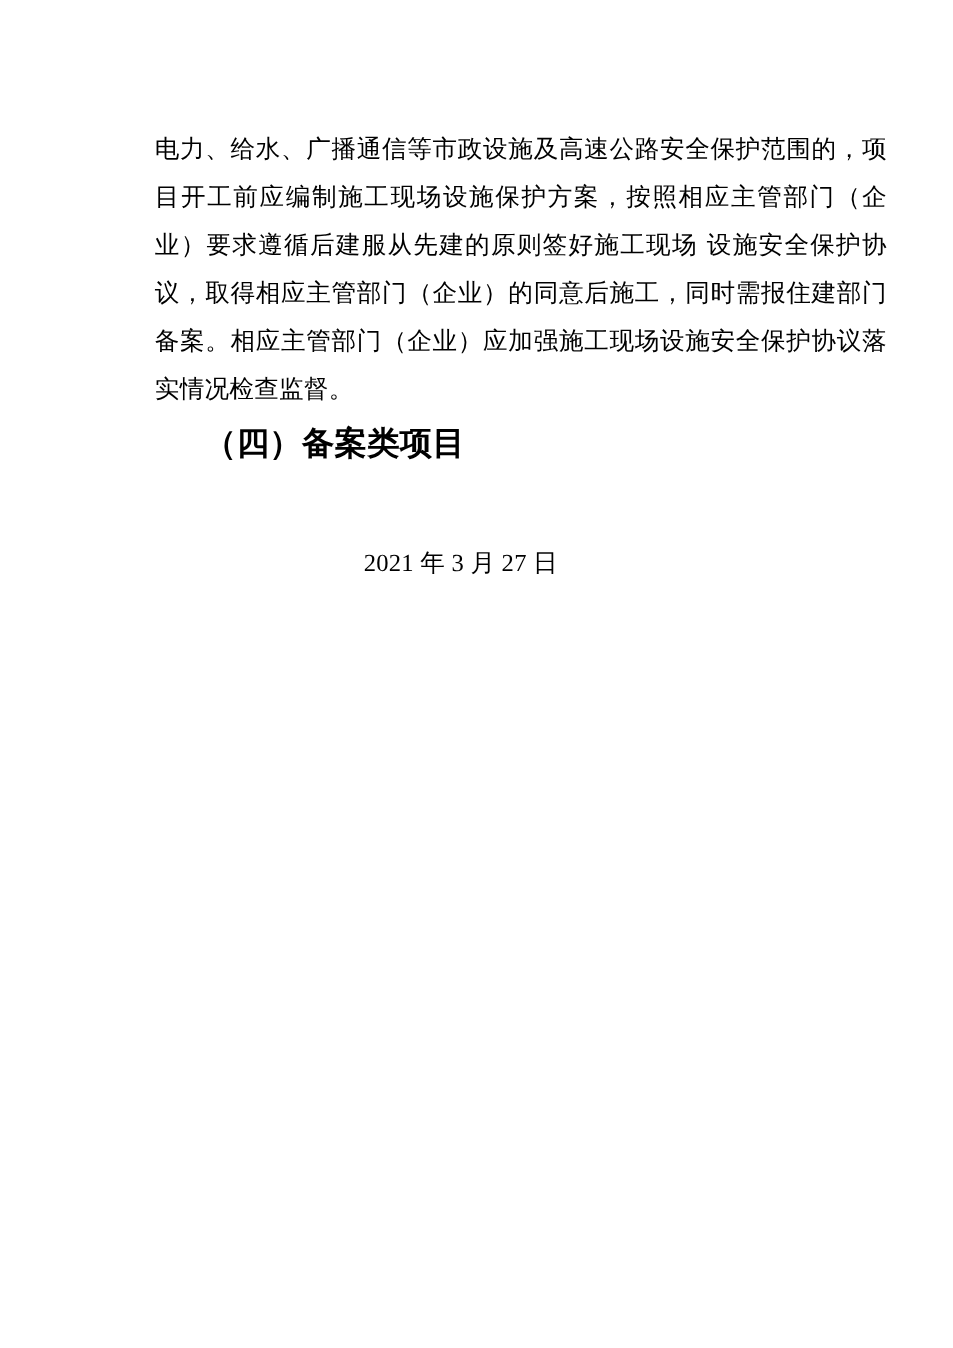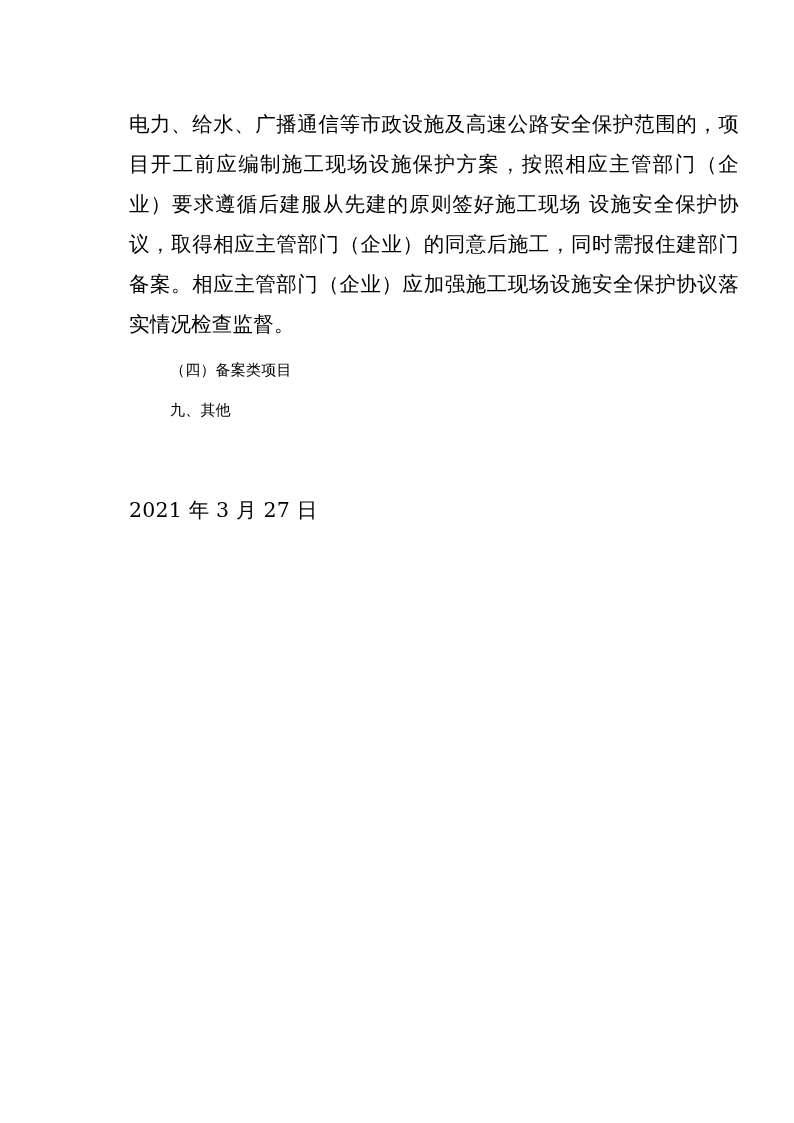--- a/index.html
+++ b/index.html
@@ -31,47 +31,47 @@
     letter-spacing: 0.2px;
   }
   .para {
     margin: 0 0 0 0;
     text-indent: 41px;
   }
   .para.noindent {
     text-indent: 0;
   }
   .heading {
-    font-weight: normal;
+    font-weight: bold;
     text-indent: 41px;
     margin: 0;
     line-height: 40px;
-    font-size: 15px;
+    font-size: 27px;
   }
   .spacer-sm { height: 6px; }
   .date-line {
     margin-top: 60px;
-    text-align: left;
+    text-align: center;
     padding-right: 100px;
     font-size: 20.5px;
     line-height: 40px;
+    font-family: Liberation Serif, serif;
   }
 </style>
 </head>
 <body>
 
 <div class="page">
   <div class="doc-body">
 
     <p class="para noindent">电力、给水、广播通信等市政设施及高速公路安全保护范围的，项目开工前应编制施工现场设施保护方案，按照相应主管部门（企业）要求遵循后建服从先建的原则签好施工现场 设施安全保护协议，取得相应主管部门（企业）的同意后施工，同时需报住建部门备案。相应主管部门（企业）应加强施工现场设施安全保护协议落实情况检查监督。</p>
 
     <div class="spacer-sm"></div>
 
     <p class="heading">（四）备案类项目</p>
 
 
-    <p class="heading">九、其他</p>
 
 
     <div class="date-line">2021 年 3 月 27 日</div>
 
   </div>
 </div>
 
 </body></html>

